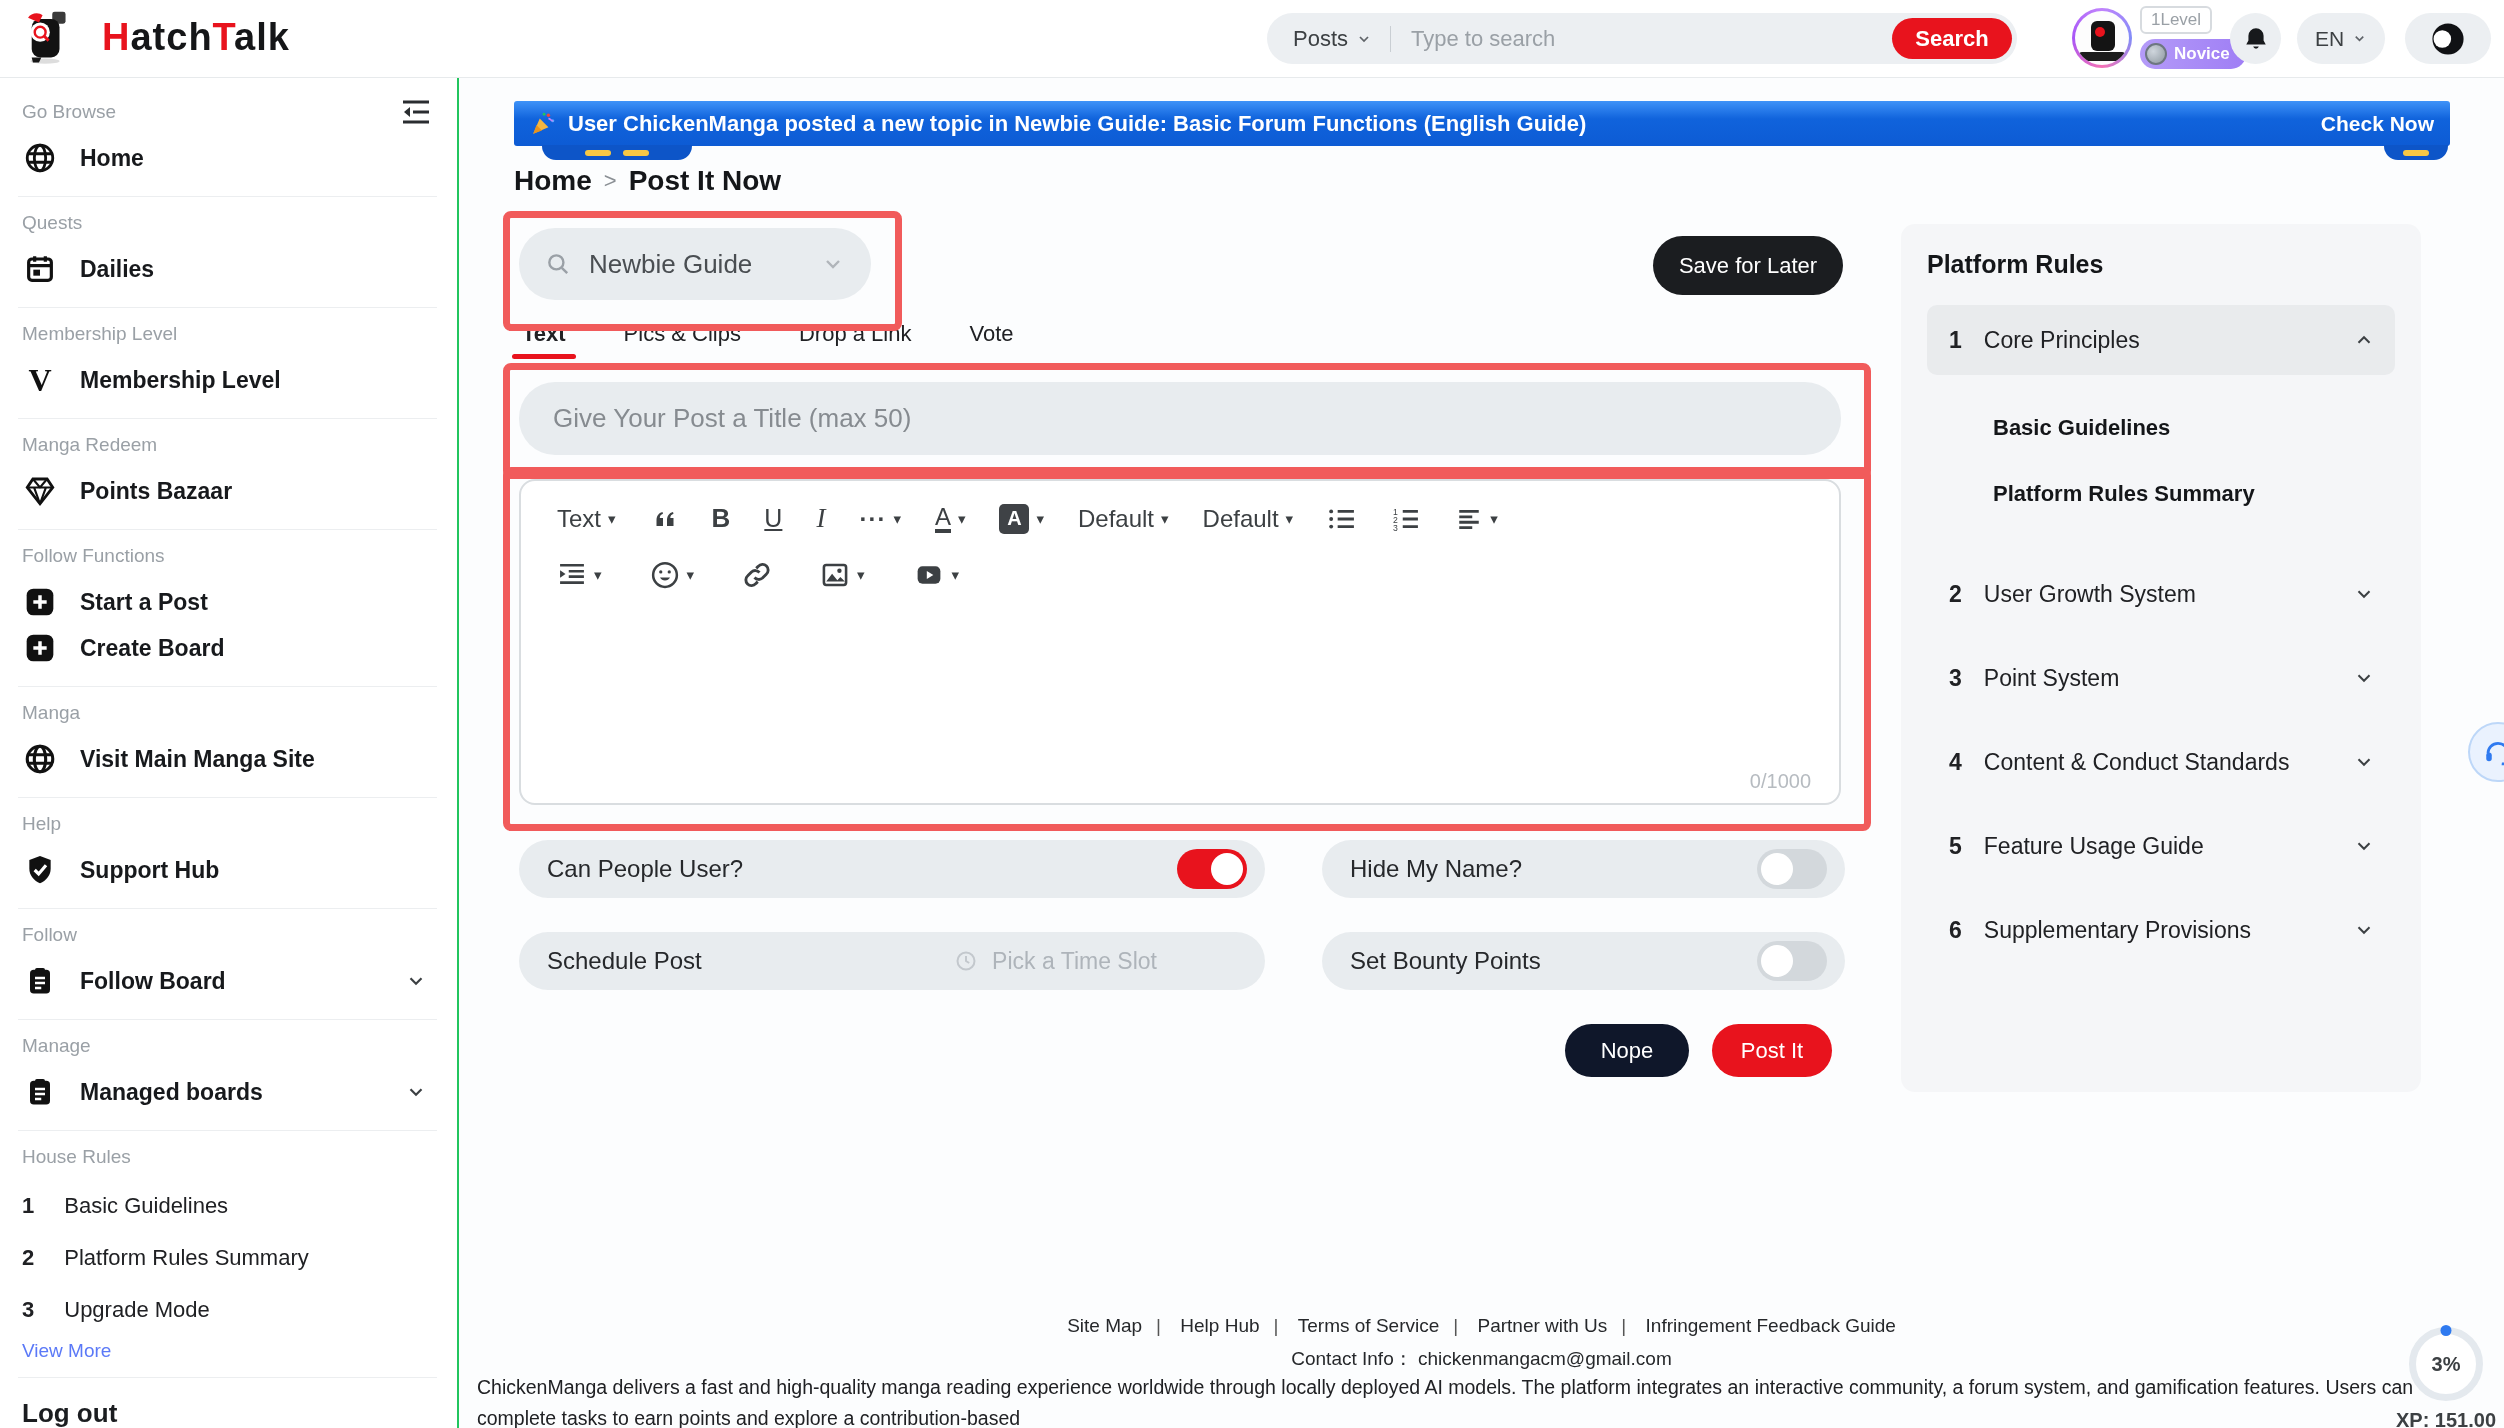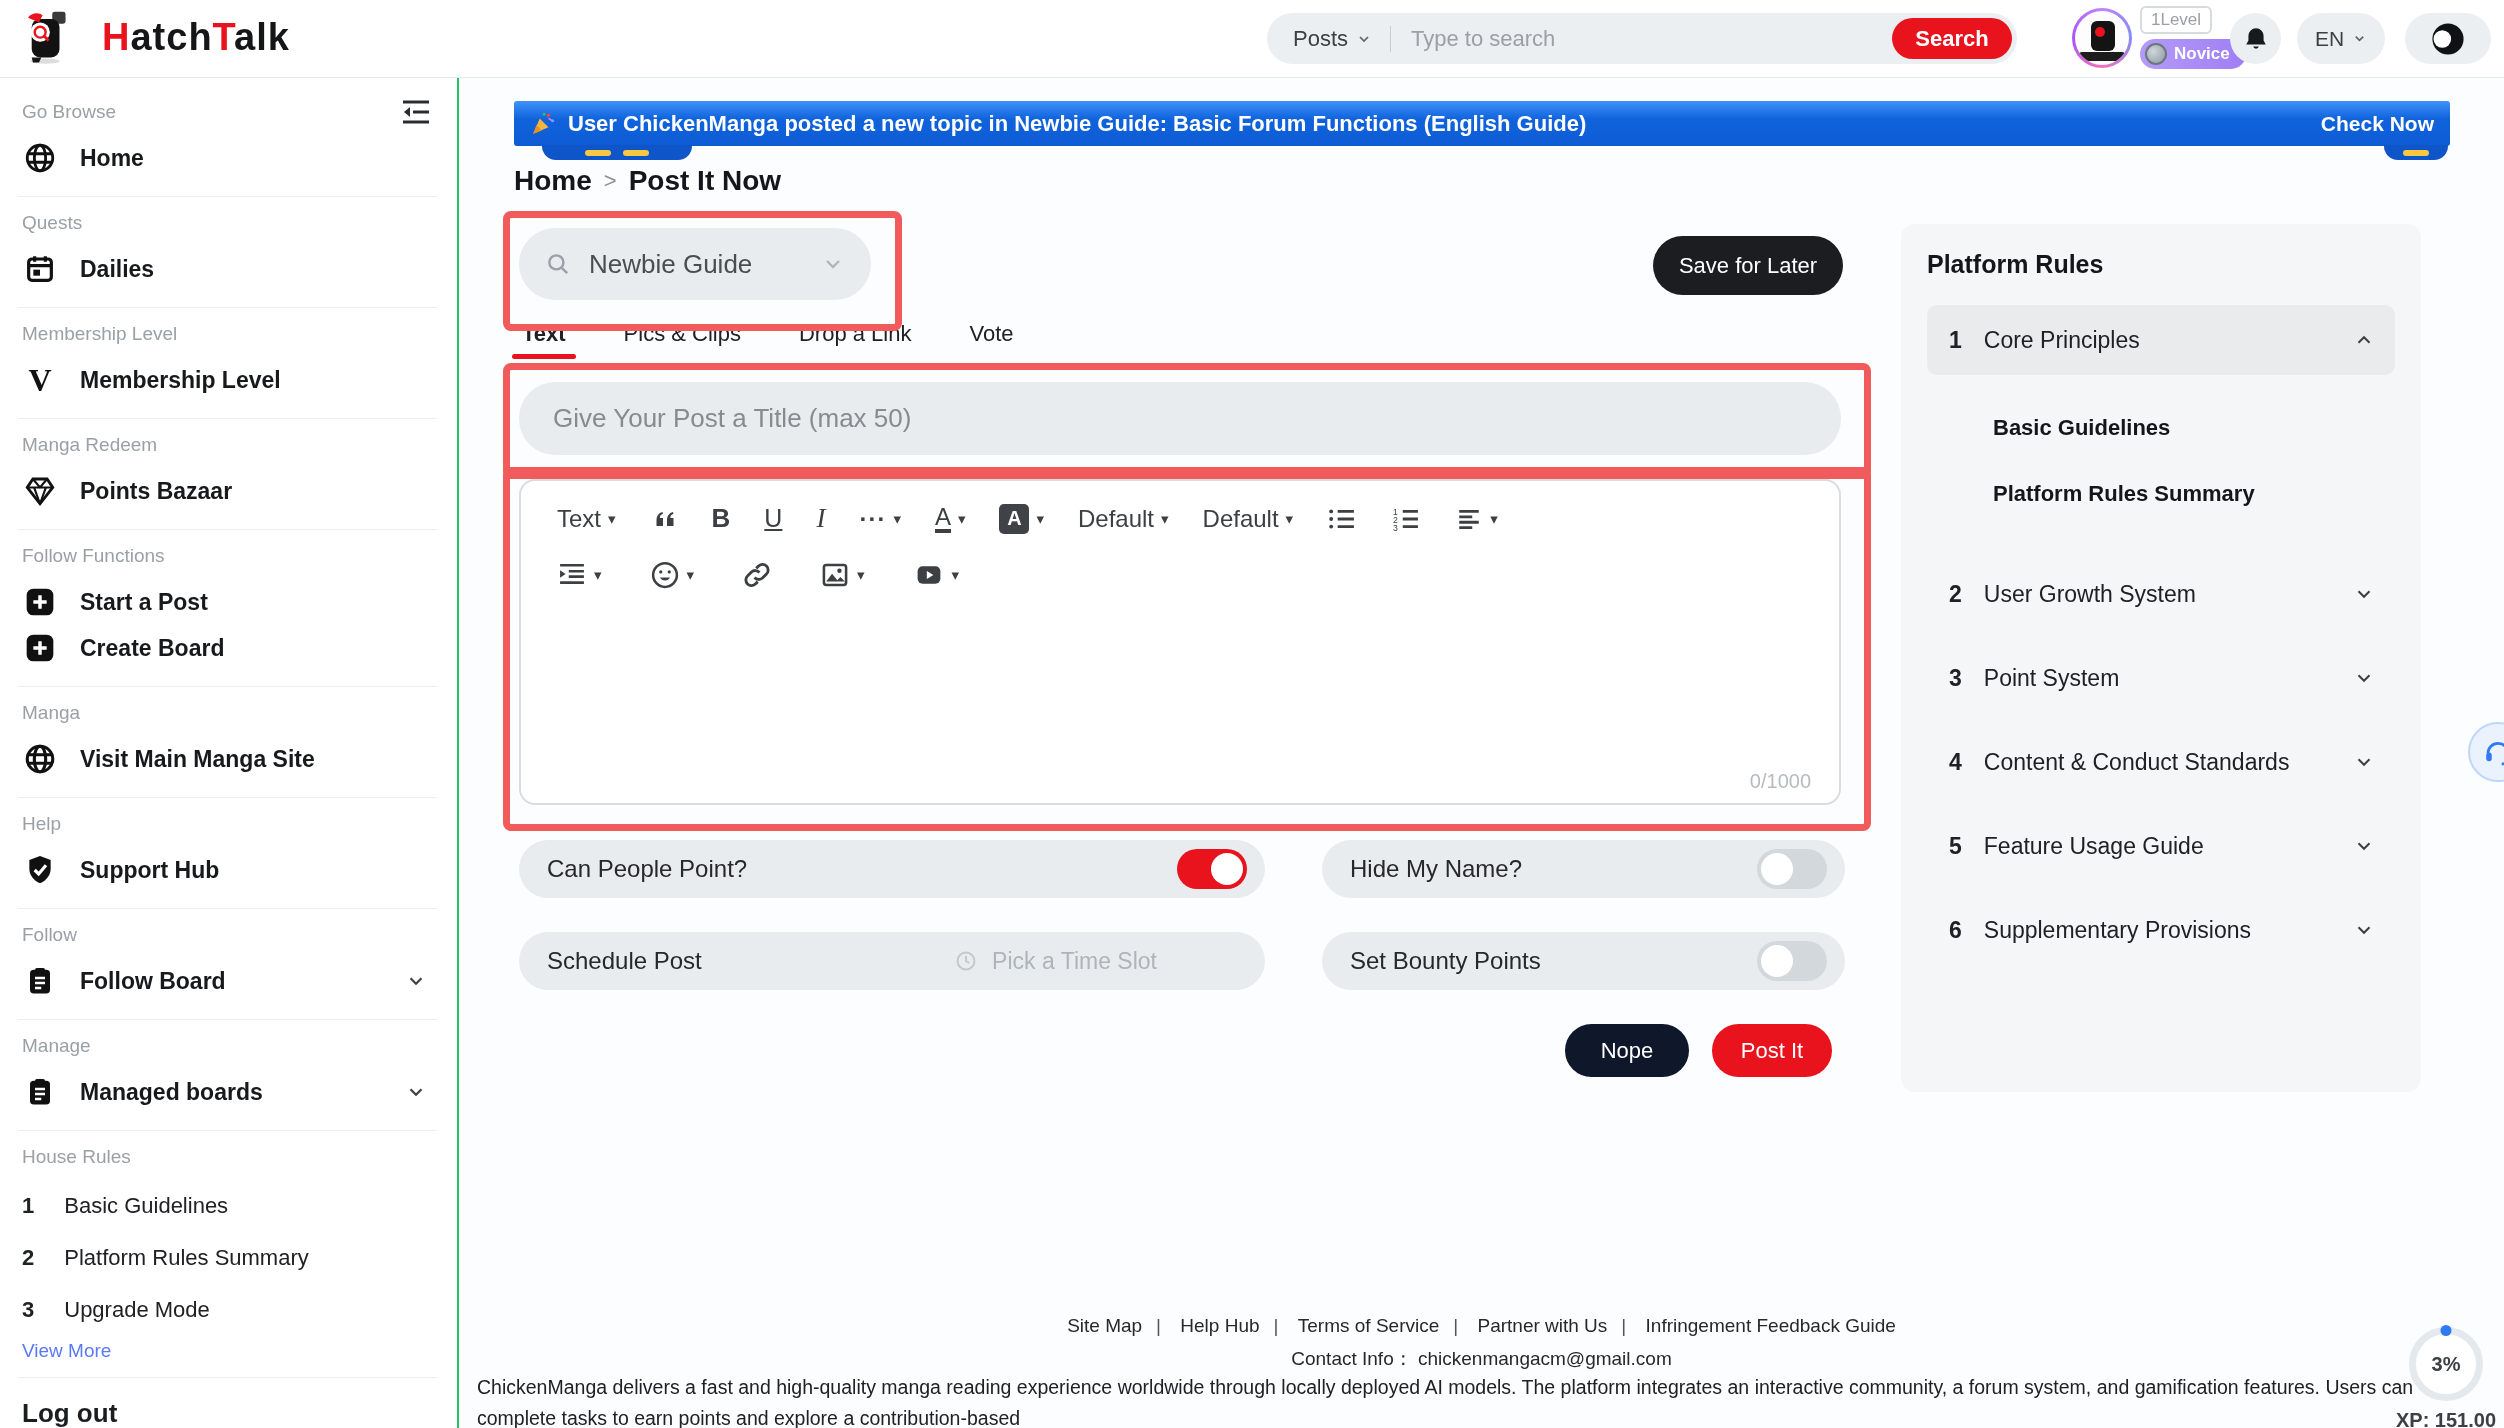--- a/index.html
+++ b/index.html
@@ -513,21 +513,21 @@
               <rect x="1.5" y="4" width="21" height="16" rx="4.5" fill="#3c4043"></rect>
               <path d="m10 8.3 6 3.7-6 3.7z" fill="#fff"></path>
             </svg>
           <span class="caret">▾</span>
         </span>
       </div>
       <span id="char-counter">0/1000</span>
     </div>
 
     <div class="opt-pill" id="row-reply">
-      <span class="lbl">Can People Point?</span>
+      <span class="lbl">Can People User?</span>
       <span class="switch on">
           <span class="knob"></span>
         </span>
     </div>
     <div class="opt-pill" id="row-hide">
       <span class="lbl">Hide My Name?</span>
       <span class="switch off">
           <span class="knob"></span>
         </span>
     </div>

